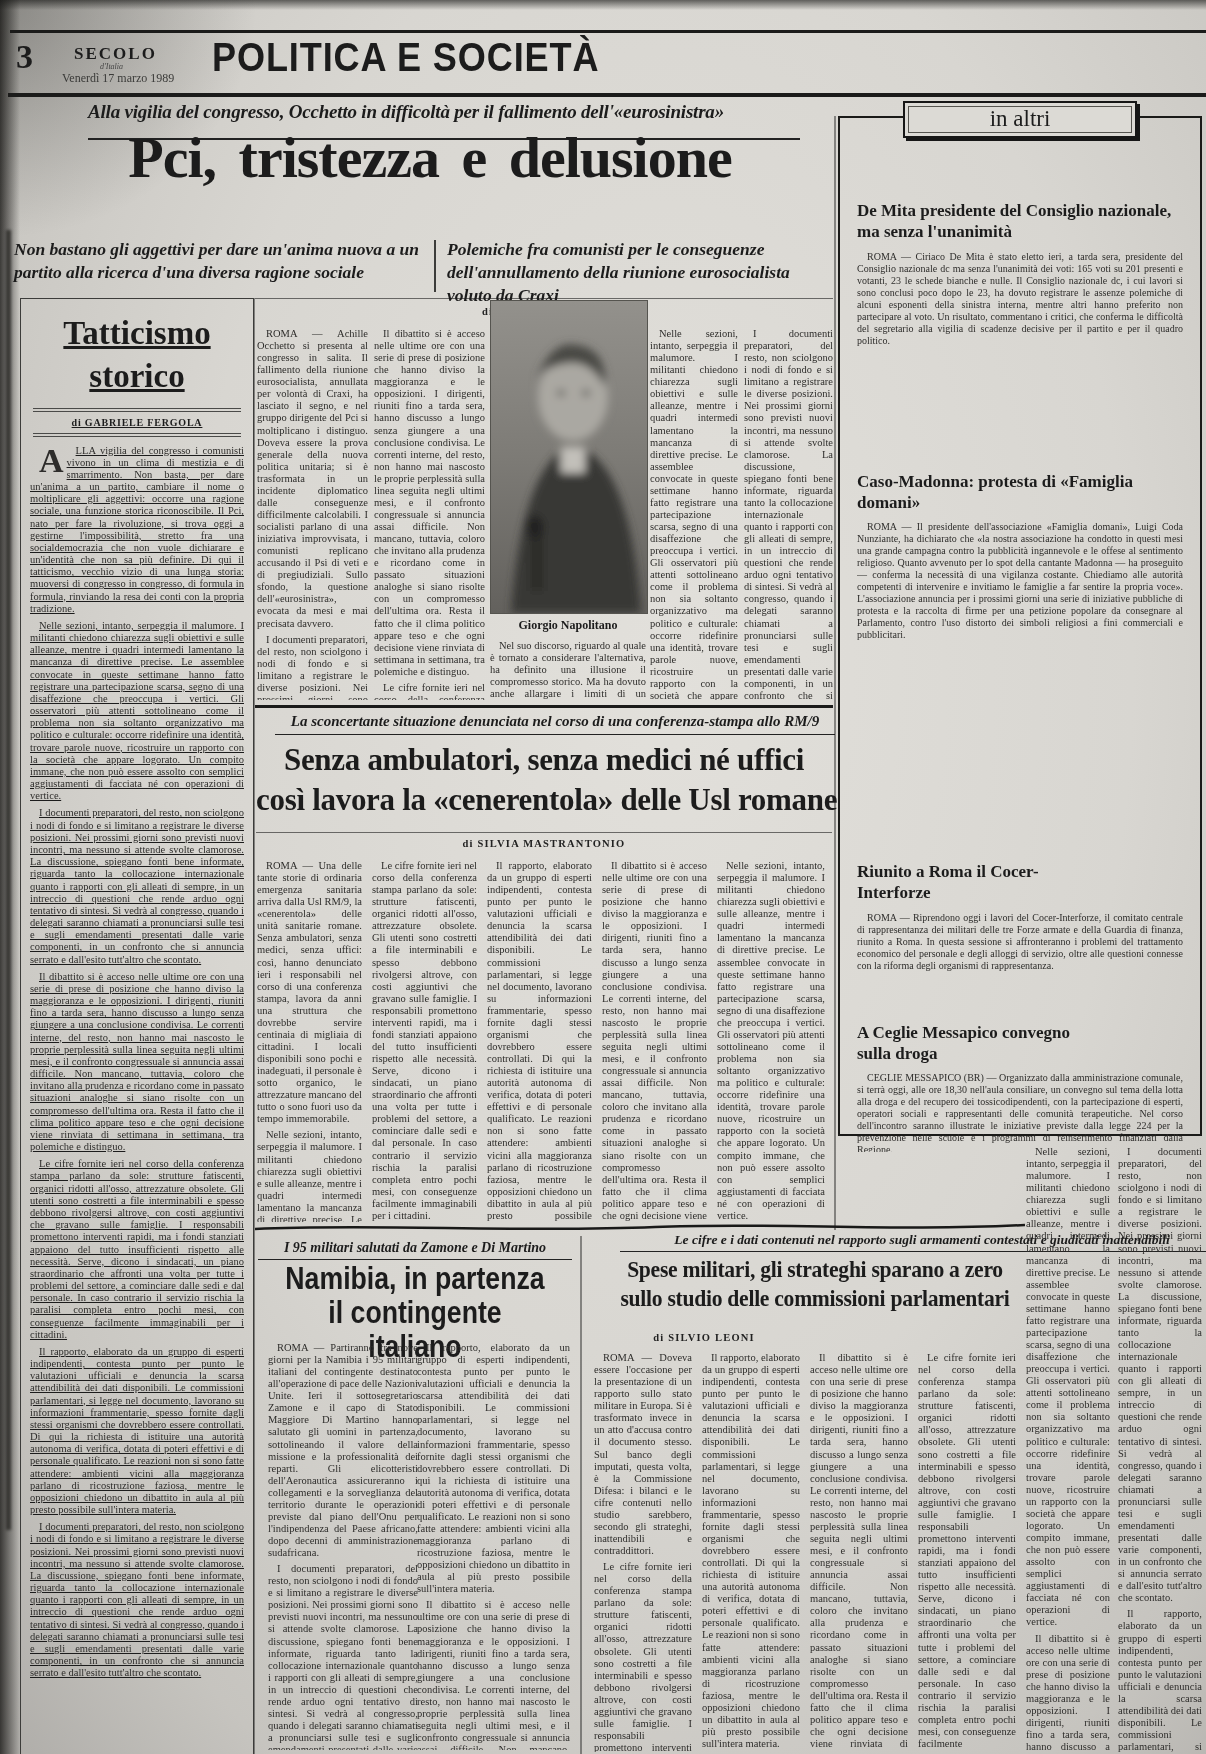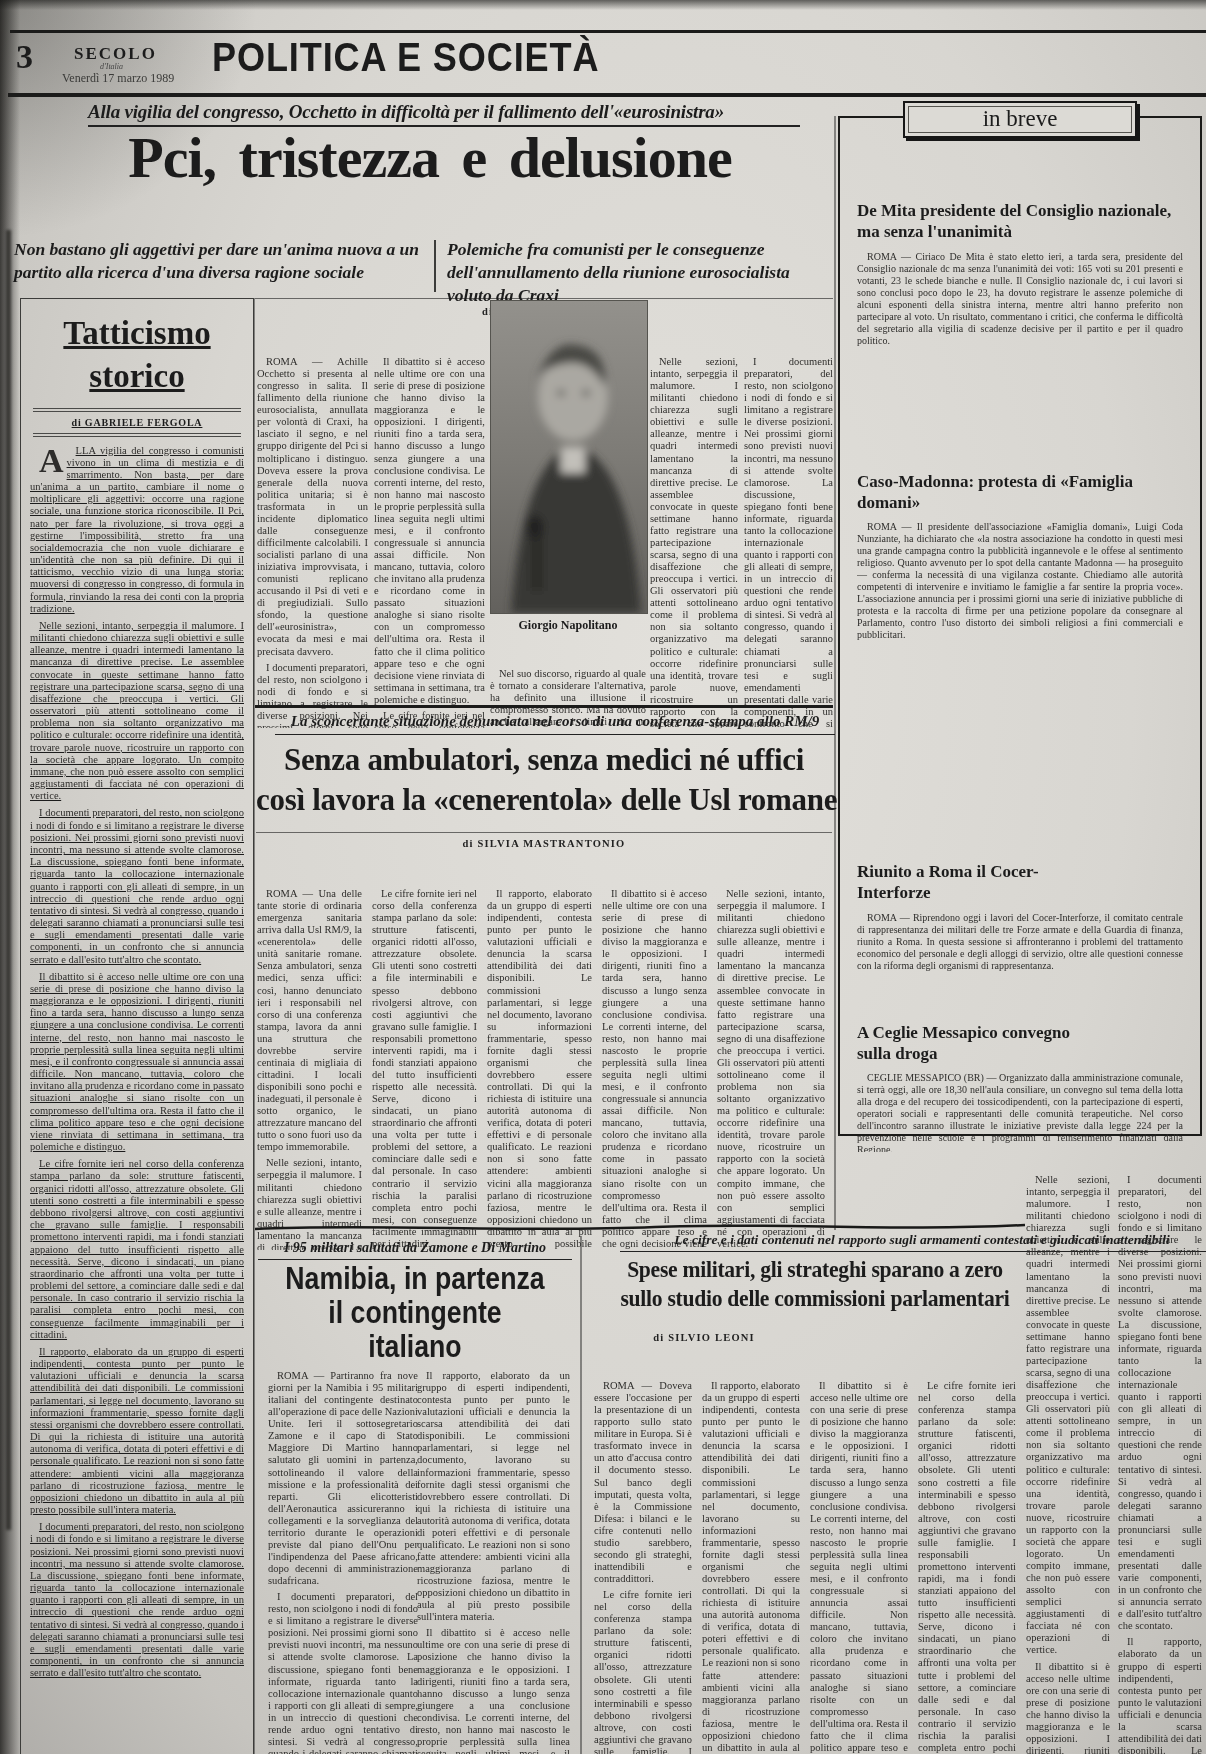--- a/index.html
+++ b/index.html
@@ -20,29 +20,29 @@
   .vr{position:absolute;background:#3c3c3a;width:1.5px;}
   
   .pagenum{position:absolute;left:16px;top:38px;font:bold 34px "Liberation Serif",serif;}
   .masthead{position:absolute;left:74px;top:44px;font:bold 17px "Liberation Serif",serif;letter-spacing:2px;}
   .masthead-sub{position:absolute;left:100px;top:62px;font:italic 8px "Liberation Serif",serif;color:#444;}
   .edition-date{position:absolute;left:62px;top:71px;font:12px "Liberation Serif",serif;color:#3a3a38;filter:blur(.3px);}
   .section-title{position:absolute;left:212px;top:34px;font:bold 41px "Liberation Sans",sans-serif;
     letter-spacing:1px;transform:scaleX(.88);transform-origin:left;white-space:nowrap;}
   
   .kicker{position:absolute;left:88px;top:101px;width:712px;font:bold italic 19px "Liberation Serif",serif;
-    white-space:nowrap;border-bottom:2px solid #222;padding-bottom:2px;letter-spacing:-.2px;filter:blur(.2px);}
+    white-space:nowrap;border-bottom:2px solid #222;padding-bottom:15px;letter-spacing:-.2px;filter:blur(.2px);}
   .main-headline{position:absolute;left:28px;top:124px;width:804px;text-align:center;
     font:bold 58px "Liberation Serif",serif;letter-spacing:-1px;word-spacing:9px;filter:blur(.25px);}
   .deck{position:absolute;top:238px;font:bold italic 17.5px/1.32 "Liberation Serif",serif;filter:blur(.25px);}
   .deck-l{left:14px;width:410px;}
   .deck-r{left:447px;width:386px;}
   
   .col{position:absolute;overflow:hidden;text-align:justify;
-    font:10.5px/1.15 "Liberation Serif",serif;color:#2e2d2b;filter:blur(.28px);margin-top:28px;}
+    font:10.5px/1.15 "Liberation Serif",serif;color:#2e2d2b;filter:blur(.28px);}
   .col p{margin:0 0 4px 0;text-indent:9px;}
   .dropcap::first-letter{float:left;font-size:34px;line-height:.78;font-weight:bold;
     padding:3px 3px 0 0;text-indent:0;}
   .byline{position:absolute;text-align:center;font:bold 10.5px "Liberation Serif",serif;
     letter-spacing:1.2px;color:#222;}
   
   .opinion-box{position:absolute;left:20px;top:298px;width:232px;height:1456px;
     border:1.5px solid #3c3c3a;border-bottom:none;text-decoration:underline;}
   .opinion-head{margin:14px 0 0 0;text-align:center;font:bold 33px/1.25 "Liberation Serif",serif;filter:blur(.25px);}
   .oprule{height:1px;background:#4a4a48;margin:2px 12px;}
@@ -195,21 +195,21 @@
   <div class="col" style="left:602px;top:860px;width:105px;height:362px">
     <p>Il dibattito si è acceso nelle ultime ore con una serie di prese di posizione che hanno diviso la maggioranza e le opposizioni. I dirigenti, riuniti fino a tarda sera, hanno discusso a lungo senza giungere a una conclusione condivisa. Le correnti interne, del resto, non hanno mai nascosto le proprie perplessità sulla linea seguita negli ultimi mesi, e il confronto congressuale si annuncia assai difficile. Non mancano, tuttavia, coloro che invitano alla prudenza e ricordano come in passato situazioni analoghe si siano risolte con un compromesso dell'ultima ora. Resta il fatto che il clima politico appare teso e che ogni decisione viene rinviata di settimana in settimana, tra polemiche e distinguo.</p>
 
   </div>
   <div class="col" style="left:717px;top:860px;width:108px;height:362px">
     <p>Nelle sezioni, intanto, serpeggia il malumore. I militanti chiedono chiarezza sugli obiettivi e sulle alleanze, mentre i quadri intermedi lamentano la mancanza di direttive precise. Le assemblee convocate in queste settimane hanno fatto registrare una partecipazione scarsa, segno di una disaffezione che preoccupa i vertici. Gli osservatori più attenti sottolineano come il problema non sia soltanto organizzativo ma politico e culturale: occorre ridefinire una identità, trovare parole nuove, ricostruire un rapporto con la società che appare logorato. Un compito immane, che non può essere assolto con semplici aggiustamenti di facciata né con operazioni di vertice.</p>
 
   </div>
 
   <div class="inbreve">
-    <div class="inbreve-tab">in breve</div>
+    <div class="inbreve-tab">in altri</div>
     <div class="inbreve-inner">
       <div>
         <div class="ib-head">De Mita presidente del Consiglio nazionale, ma senza l'unanimità</div>
         <div class="ib-body" style="height:116px;margin-bottom:104px">ROMA — Ciriaco De Mita è stato eletto ieri, a tarda sera, presidente del Consiglio nazionale dc ma senza l'unanimità dei voti: 165 voti su 201 presenti e votanti, 23 le schede bianche e nulle. Il Consiglio nazionale dc, i cui lavori si sono conclusi poco dopo le 23, ha dovuto registrare le assenze polemiche di alcuni esponenti della sinistra interna, mentre altri hanno preferito non partecipare al voto. Un risultato, commentano i critici, che conferma le difficoltà del segretario alla vigilia di scadenze decisive per il partito e per il quadro politico.</div>
       </div>
       <div>
         <div class="ib-head">Caso-Madonna: protesta di «Famiglia domani»</div>
         <div class="ib-body" style="height:214px;margin-bottom:126px">ROMA — Il presidente dell'associazione «Famiglia domani», Luigi Coda Nunziante, ha dichiarato che «la nostra associazione ha condotto in questi mesi una grande campagna contro la pubblicità ingannevole e le offese al sentimento religioso. Quanto avvenuto per lo spot della cantante Madonna — ha proseguito — conferma la necessità di una vigilanza costante. Chiediamo alle autorità competenti di intervenire e invitiamo le famiglie a far sentire la propria voce». L'associazione annuncia per i prossimi giorni una serie di iniziative pubbliche di protesta e la raccolta di firme per una petizione popolare da consegnare al Parlamento, contro l'uso distorto dei simboli religiosi a fini commerciali e pubblicitari.</div>
       </div>
       <div>

